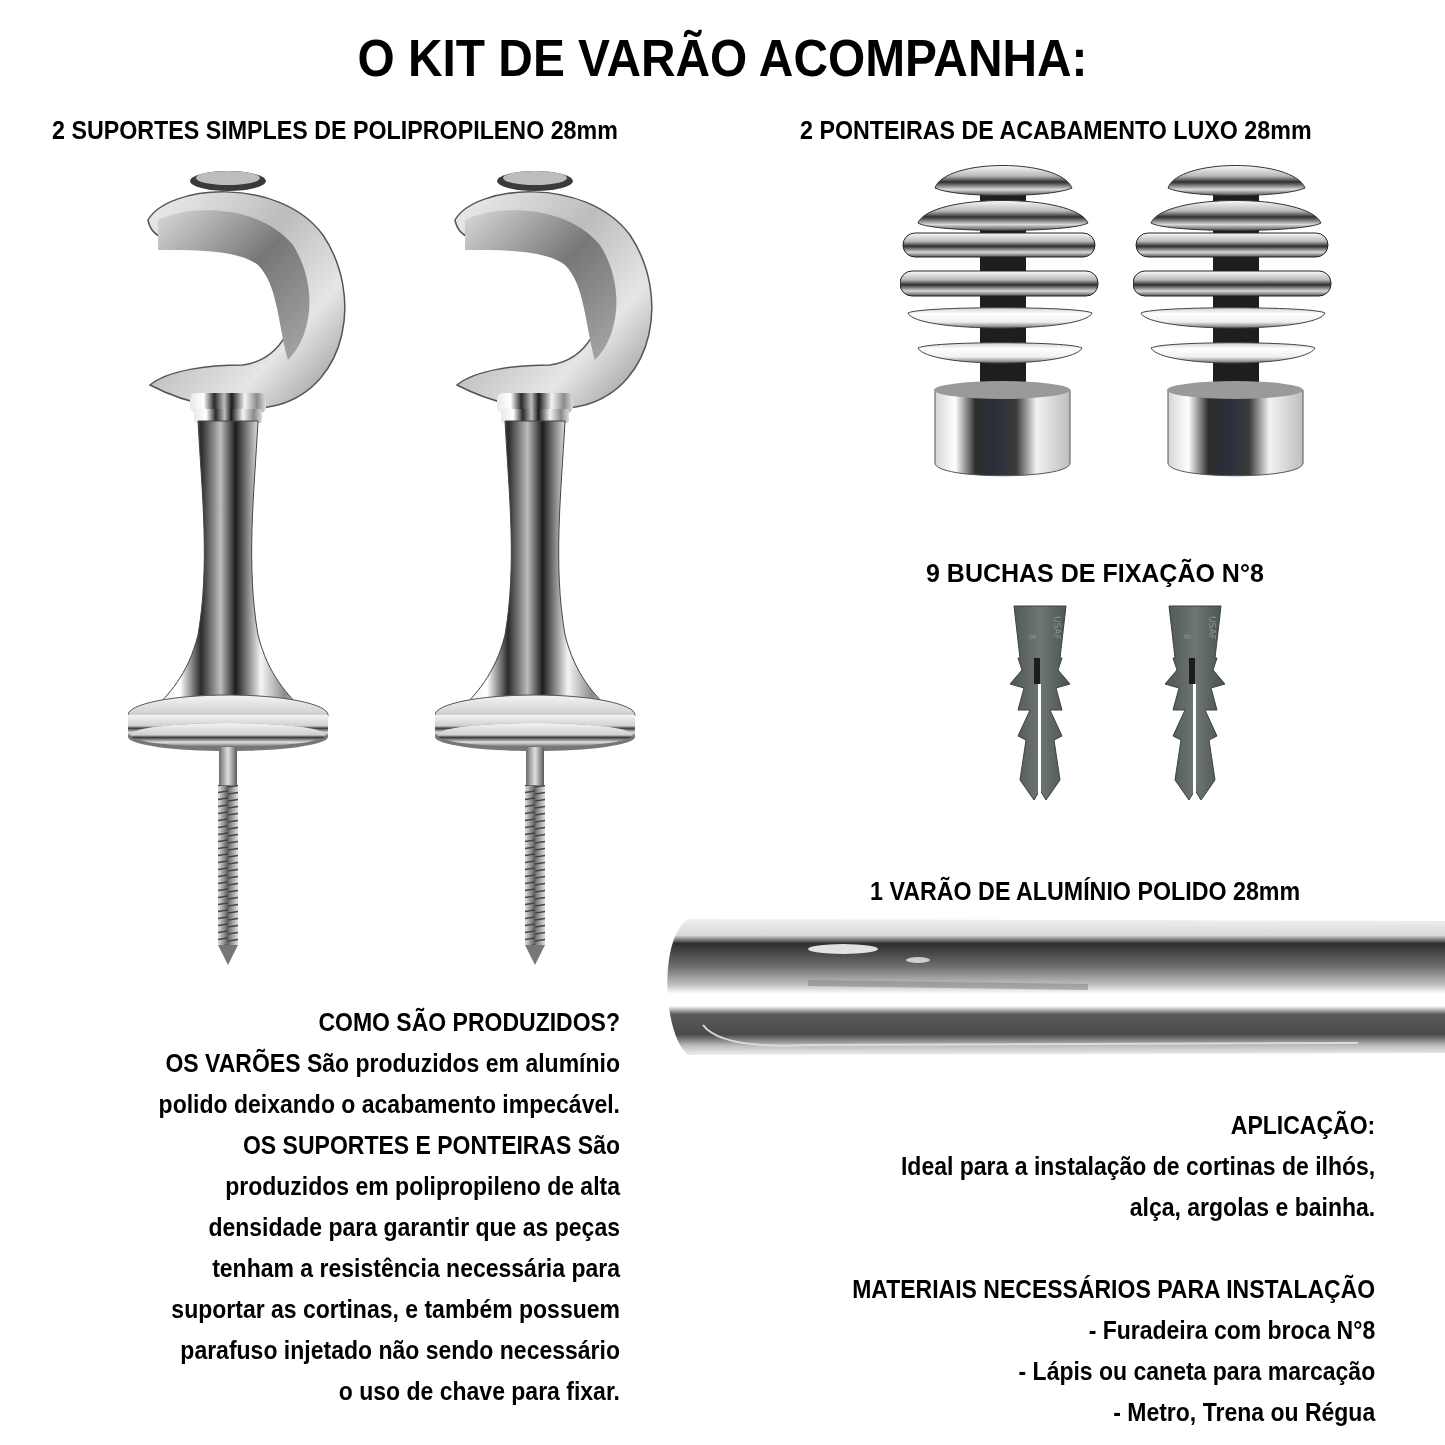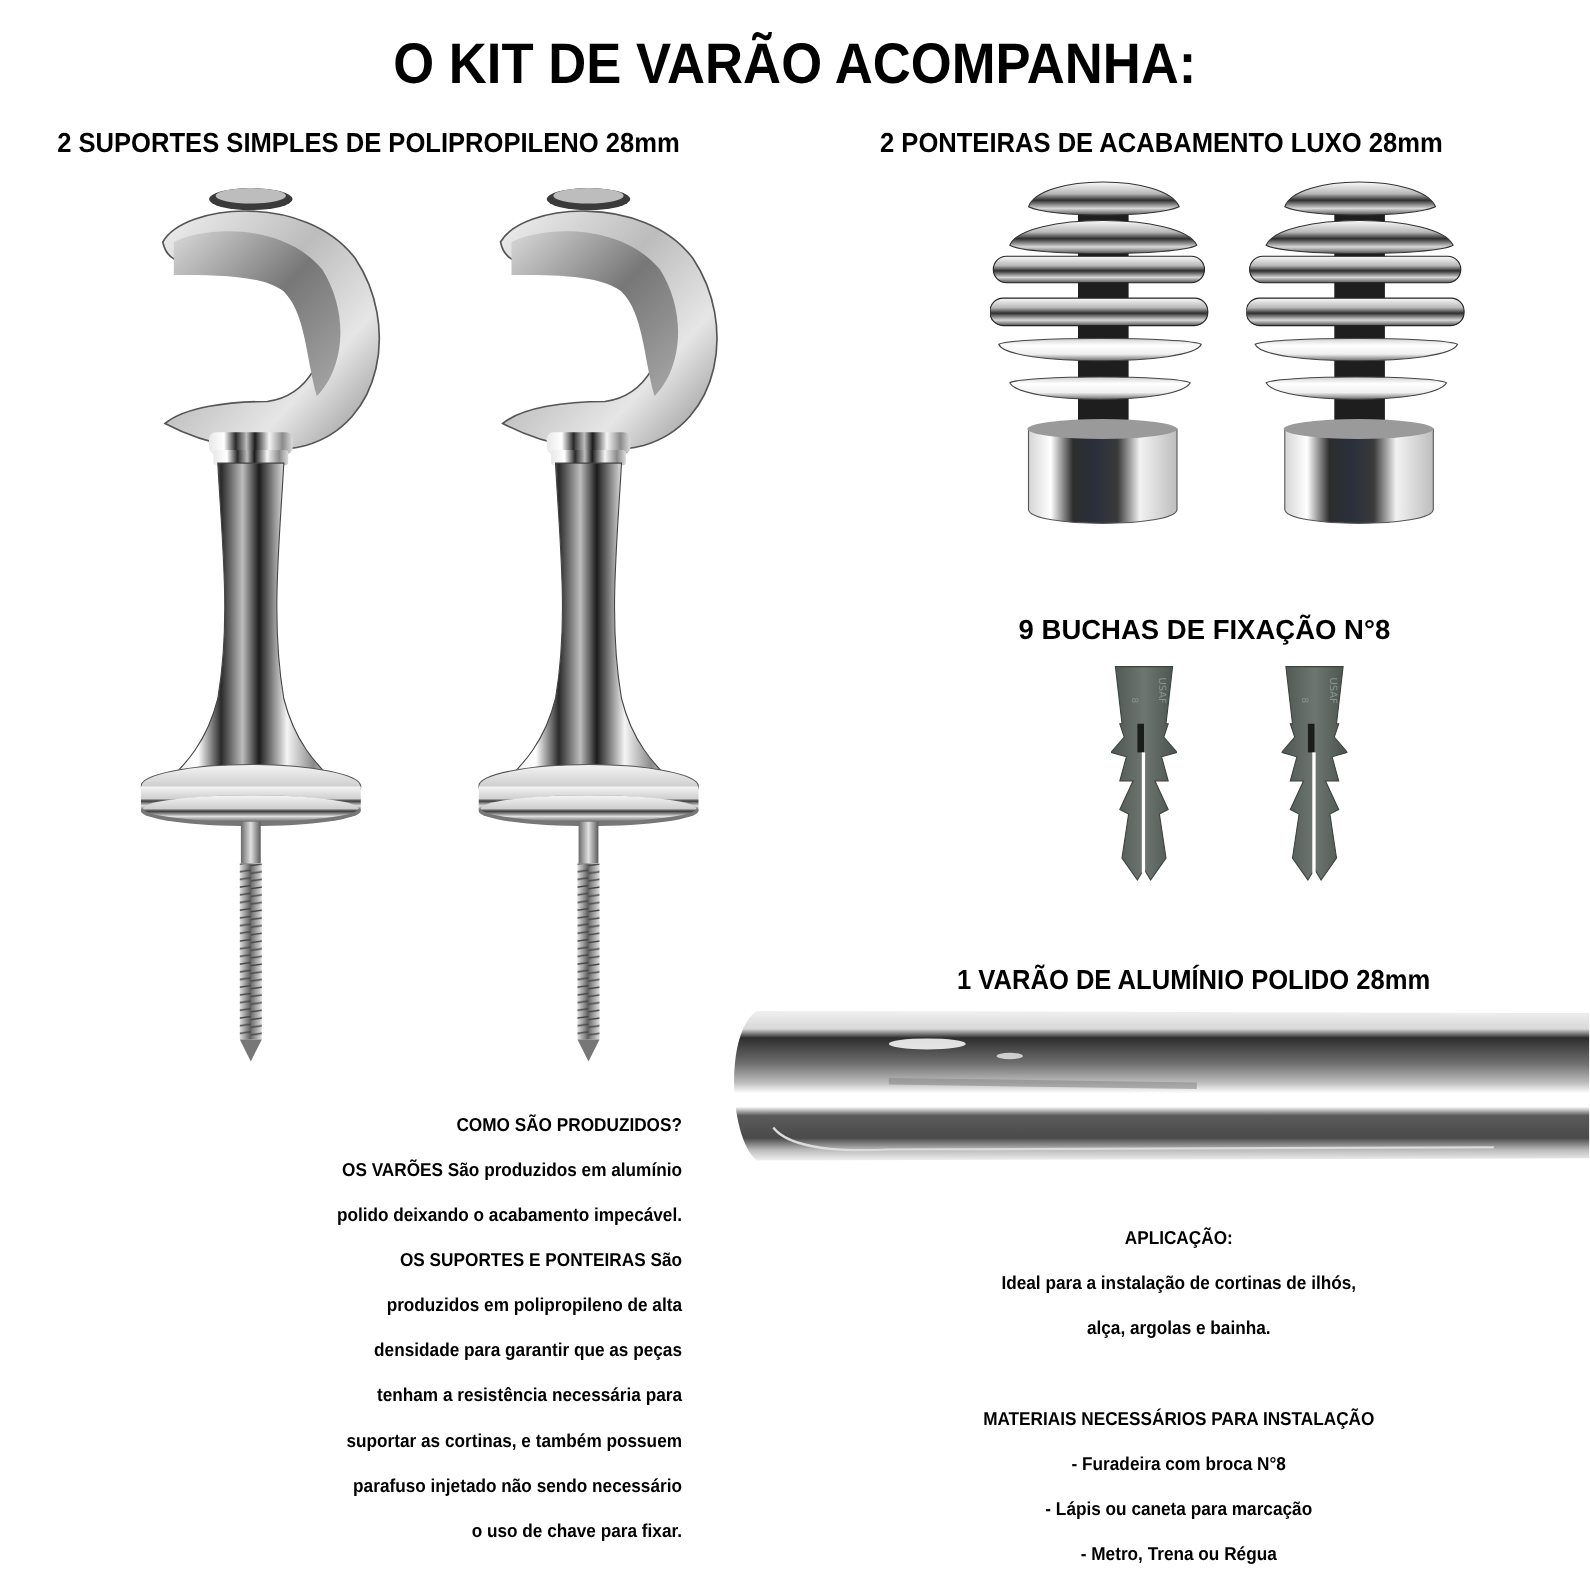--- a/index.html
+++ b/index.html
@@ -35,34 +35,34 @@
     font-family: "Liberation Sans", sans-serif;
     transform-origin: left center;
   }
   .t-suportes { left: 52px; top: 115px; transform: scaleX(0.93); }
   .t-ponteiras { left: 800px; top: 115px; transform: scaleX(0.93); }
   .t-buchas { left: 926px; top: 558px; }
   .t-varao { left: 870px; top: 876px; transform: scaleX(0.93); }
 
   .body-text {
     font-weight: 700;
-    font-size: 17px;
+    font-size: 25px;
     line-height: 41px;
     font-family: "Liberation Sans", sans-serif;
     white-space: nowrap;
   }
   .how-block {
     left: 20px; top: 1002px; width: 600px;
     text-align: right;
   }
   .how-block .line { display: block; transform: scaleX(0.92); transform-origin: right center; }
 
   .app-block {
     left: 768px; top: 1105px; width: 660px;
-    text-align: center;
+    text-align: right;
   }
   .app-block .line { display: block; transform: scaleX(0.92); transform-origin: left center; }
   .spacer { height: 41px; }
 
   svg { display: block; }
 </style>
 </head>
 <body>
 
 <div class="abs main-title">O KIT DE VARÃO ACOMPANHA:</div>

